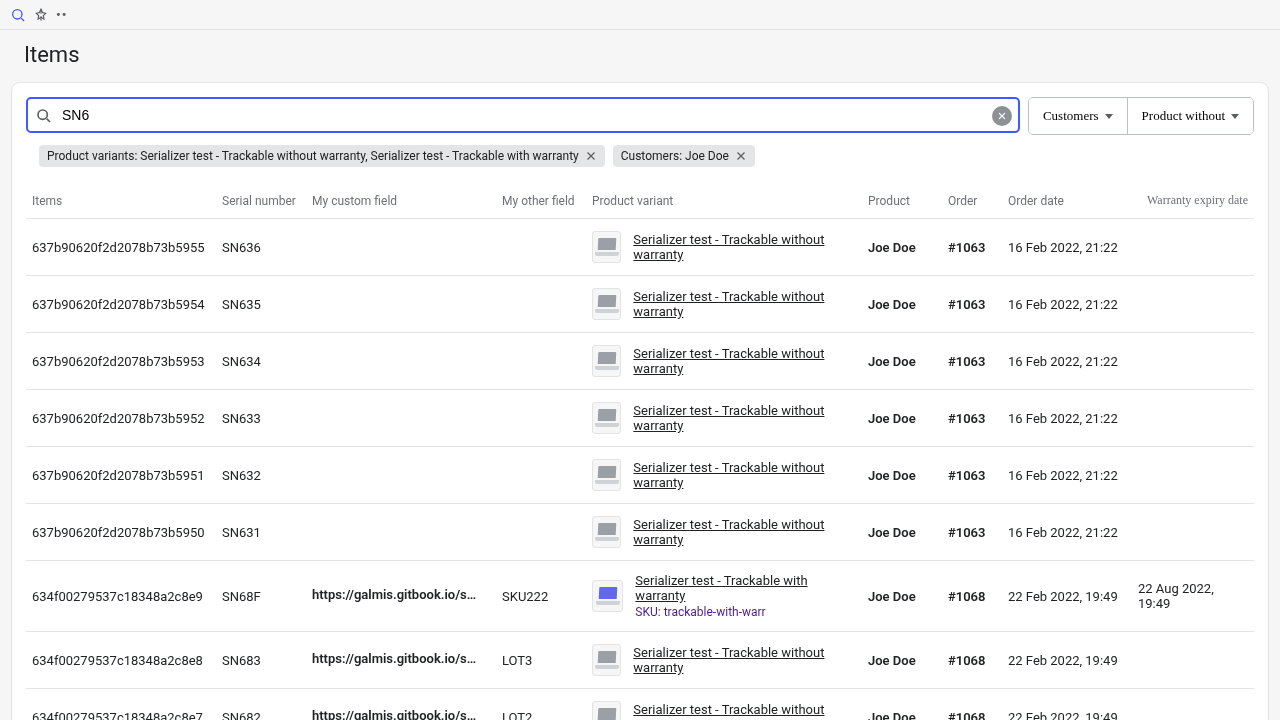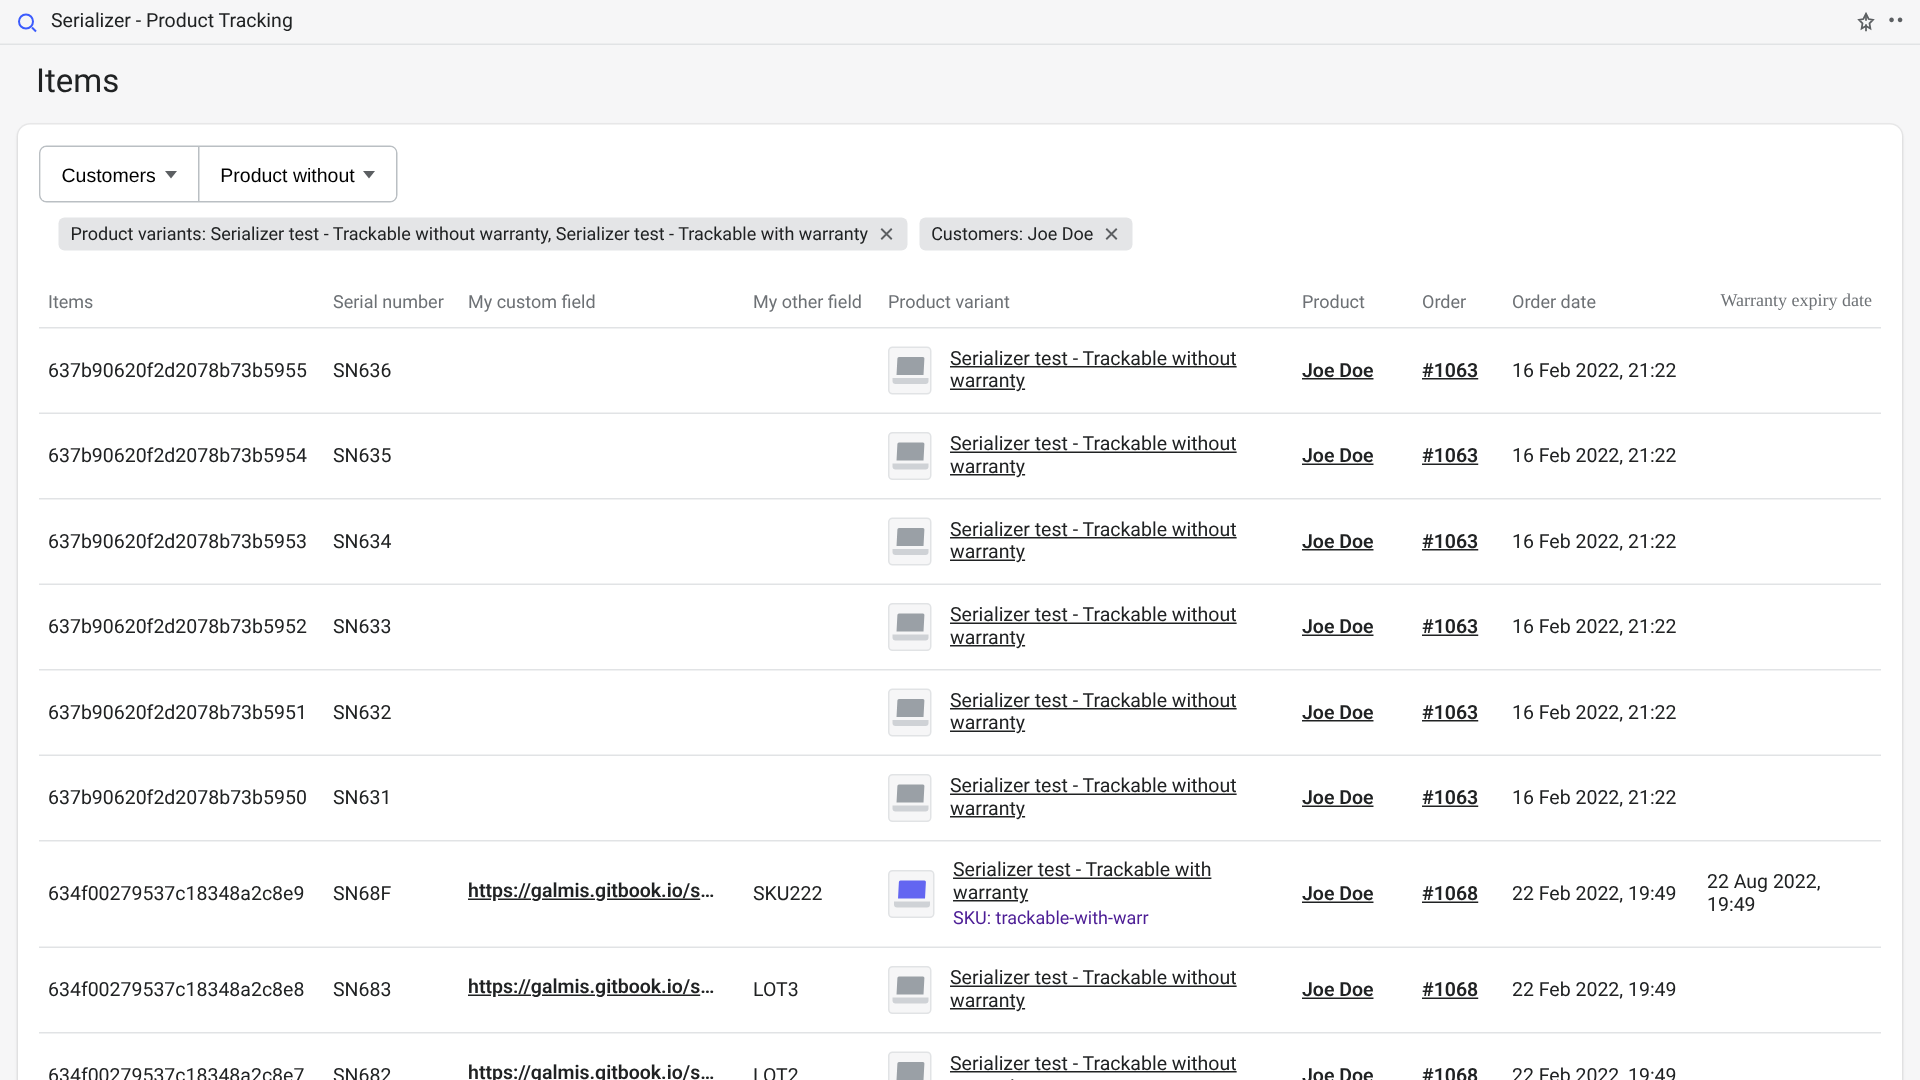--- a/index.html
+++ b/index.html
@@ -16,21 +16,21 @@
 .card { background: #fff; border-radius: 8px; box-shadow: 0 0 0 1px rgba(0,0,0,0.05), 0 1px 3px rgba(0,0,0,0.08); padding: 14px; }
 
 .search-row { display: flex; gap: 8px; margin-bottom: 10px; }
 .search-wrap { flex: 1; position: relative; }
 .search-input { width: 100%; height: 36px; border: 2px solid #3b5bfd; border-radius: 5px; padding: 0 34px 0 34px; font-size: 14px; outline: none; }
 .search-icon { position: absolute; left: 10px; top: 50%; transform: translateY(-50%); width: 16px; height: 16px; color: #5c5f62; }
 .clear-icon { position: absolute; right: 8px; top: 50%; transform: translateY(-50%); width: 20px; height: 20px; background: #8c9196; border-radius: 50%; display: flex; align-items: center; justify-content: center; cursor: pointer; }
 .clear-icon svg { width: 10px; height: 10px; color: #fff; }
 
 .dropdown-group { display: flex; border: 1px solid #babfc3; border-radius: 5px; overflow: hidden; }
-.dropdown-btn { background: #fff; border: none; padding: 0 14px; height: 36px; font-size: 13px; display: flex; align-items: center; gap: 6px; cursor: pointer; }
+.dropdown-btn { background: #fff; border: none; padding: 0 14px; height: 36px; font-size: 13px; display: flex; align-items: center; gap: 6px; cursor: pointer; font-family: Liberation Serif, serif; }
 .dropdown-btn + .dropdown-btn { border-left: 1px solid #babfc3; }
 .caret { width: 0; height: 0; border-left: 4px solid transparent; border-right: 4px solid transparent; border-top: 5px solid #5c5f62; }
 
 .chips { display: flex; gap: 8px; margin-bottom: 4px; flex-wrap: wrap; margin-left: 13px; }
 .chip { background: #e4e5e7; border-radius: 4px; padding: 4px 8px; font-size: 12px; display: flex; align-items: center; gap: 6px; }
 .chip-x { width: 12px; height: 12px; cursor: pointer; color: #5c5f62; }
 
 .tbl { width: 100%; border-collapse: collapse; margin-top: 16px; }
 .tbl th { text-align: left; font-weight: 400; color: #6d7175; font-size: 12px; padding: 10px 6px; }
 .tbl td { padding: 12px 6px; border-top: 1px solid #e1e3e5; font-size: 13px; vertical-align: middle; }
@@ -46,47 +46,58 @@
 
 .pv-cell { display: flex; align-items: center; gap: 12px; }
 .thumb { width: 32px; height: 32px; background: #f6f6f7; border: 1px solid #e1e3e5; border-radius: 3px; display: flex; align-items: center; justify-content: center; overflow: hidden; }
 .thumb-laptop { width: 24px; height: 18px; position: relative; }
 .thumb-laptop::before { content: ""; position: absolute; top: 0; left: 3px; width: 18px; height: 12px; background: #9aa0a6; border-radius: 1px 1px 0 0; transform: skewX(-3deg); }
 .thumb-laptop::after { content: ""; position: absolute; bottom: 0; left: 0; width: 24px; height: 4px; background: #cfd2d6; border-radius: 0 0 2px 2px; }
 .thumb-laptop.purple::before { background: #6366f1; }
 .pv-name { display: flex; flex-direction: column; }
 .pv-link { text-decoration: underline; font-weight: 400; color: #202223; font-size: 13px; }
 .pv-sku { font-size: 12px; color: #4c1d95; margin-top: 2px; }
-.link { text-decoration: underline; font-weight: 600; color: #202223; font-size: 13px; }
+.link { font-weight: 600; color: #202223; font-size: 13px; }
 .truncate { max-width: 170px; overflow: hidden; white-space: nowrap; text-overflow: ellipsis; display: inline-block; }
 </style>
 </head>
 <body>
 
 <div class="top-bar">
   <svg class="top-bar-icon" viewBox="0 0 24 24" fill="none" stroke="currentColor" stroke-width="2">
       <circle cx="11" cy="11" r="7"></circle>
       <path d="M21 21l-4-4"></path>
     </svg>
-  <span class="top-bar-title">Serializer - Product Tracking</span>
   <div class="top-bar-right">
     <svg width="14" height="14" viewBox="0 0 24 24" fill="none" stroke="currentColor" stroke-width="2">
         <path d="M12 2l3 6 5 1-4 4 1 6-5-3-5 3 1-6-4-4 5-1z" fill="none"></path>
         <path d="M12 2v8M12 14v8" stroke="currentColor"></path>
       </svg>
     <span style="letter-spacing:1px;font-weight:bold;">••</span>
   </div>
 </div>
 
 <div class="page">
   <h1 class="page-title">Items</h1>
 
   <div class="card">
 
     <div class="search-row">
+      <div class="search-wrap">
+        <svg class="search-icon" viewBox="0 0 24 24" fill="none" stroke="currentColor" stroke-width="2.5">
+            <circle cx="10" cy="10" r="7"></circle>
+            <path d="M21 21l-5-5"></path>
+          </svg>
+        <input class="search-input" value="SN6" style="">
+        <span class="clear-icon">
+          <svg viewBox="0 0 24 24" stroke="currentColor" stroke-width="3">
+              <path d="M5 5l14 14M19 5L5 19"></path>
+            </svg>
+        </span>
+      </div>
       <div class="dropdown-group">
         <button class="dropdown-btn">
             <span>Customers</span>
             <span class="caret"></span>
           </button>
         <button class="dropdown-btn">
             <span>Product without</span>
             <span class="caret"></span>
           </button>
       </div>

